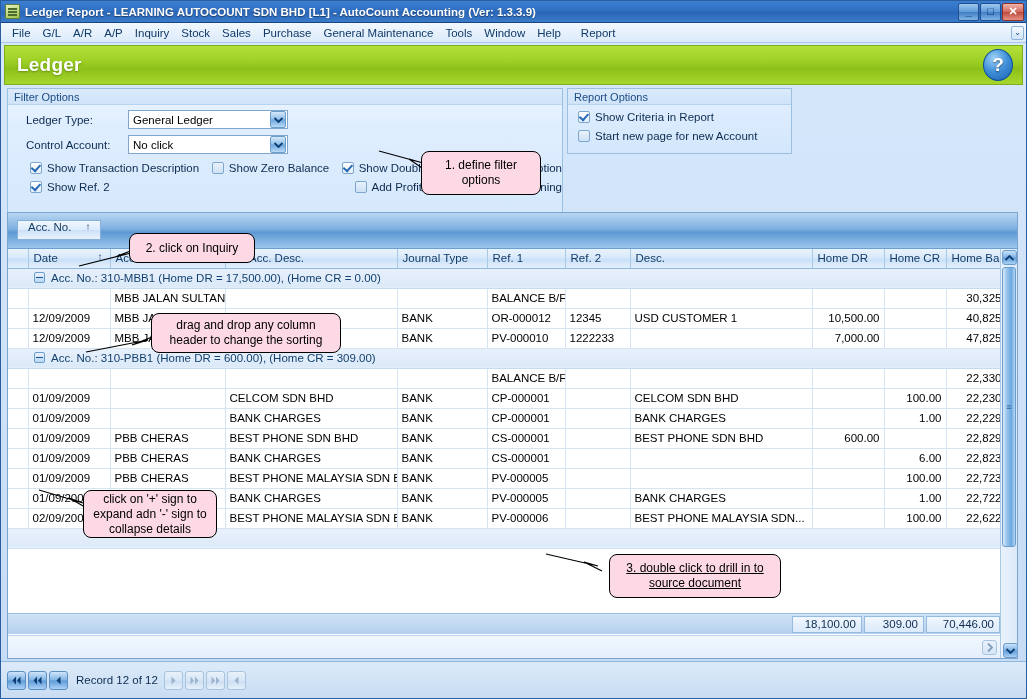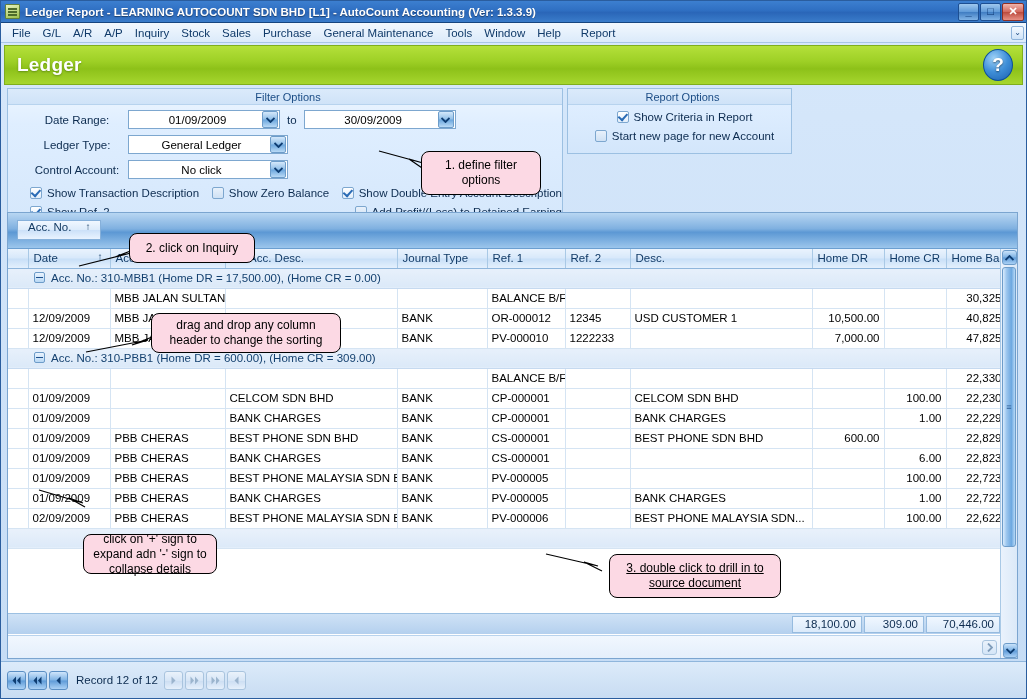--- a/index.html
+++ b/index.html
@@ -398,45 +398,25 @@
     <div class="sep-gap"></div>
     <div class="mi">Report</div>
     <div class="menu-chevron">⌄</div>
   </div>
 
   <div id="banner">
     <div class="banner-title">Ledger</div>
     <div id="help-btn">?</div>
   </div>
 
-  <div id="options-area" style="position:relative;height:240px;text-align:center;">
+  <div id="options-area" style="position:relative;height:240px;">
 
     <div class="groupbox" id="filter-options">
       <div class="gb-caption">Filter Options</div>
 
-      <div class="frow">
-        <div class="flabel">Date Range:</div>
-        <div class="combo combo-date">
-          <span class="cval">01/09/2009</span>
-          <span class="cbtn">
-            <svg width="9" height="6" viewBox="0 0 9 6">
-                <path d="M0.5 1 L4.5 5 L8.5 1" fill="none" stroke="#0e3d72" stroke-width="1.8"></path>
-              </svg>
-          </span>
-        </div>
-        <div class="to-label">to</div>
-        <div class="combo combo-date">
-          <span class="cval">30/09/2009</span>
-          <span class="cbtn">
-            <svg width="9" height="6" viewBox="0 0 9 6">
-                <path d="M0.5 1 L4.5 5 L8.5 1" fill="none" stroke="#0e3d72" stroke-width="1.8"></path>
-              </svg>
-          </span>
-        </div>
-      </div>
 
       <div class="frow">
         <div class="flabel">Ledger Type:</div>
         <div class="combo combo-wide">
           <span class="cval">General Ledger</span>
           <span class="cbtn">
             <svg width="9" height="6" viewBox="0 0 9 6">
                 <path d="M0.5 1 L4.5 5 L8.5 1" fill="none" stroke="#0e3d72" stroke-width="1.8"></path>
               </svg>
           </span>
@@ -803,21 +783,21 @@
         <path d="M0 18 L62 6 L46 11 L66 3" fill="none" stroke="#000" stroke-width="1.2"></path>
       </svg>
   </div>
   <div class="callout" style="left:150px;top:312px;width:190px;height:40px;">drag and drop any column header to change the sorting</div>
 
   <div class="callout-tail" style="left:38px;top:486px;width:62px;height:22px;">
     <svg width="62" height="22" viewBox="0 0 62 22">
         <path d="M0 3 L44 16 L30 11 L46 20" fill="none" stroke="#000" stroke-width="1.2"></path>
       </svg>
   </div>
-  <div class="callout" style="left:82px;top:489px;width:134px;height:40px;margin-top:44px;">click on '+' sign to expand adn '-' sign to collapse details</div>
+  <div class="callout" style="left:82px;top:489px;width:134px;height:48px;">click on '+' sign to expand adn '-' sign to collapse details</div>
 
   <div class="callout-tail" style="left:545px;top:551px;width:72px;height:22px;">
     <svg width="72" height="22" viewBox="0 0 72 22">
         <path d="M0 2 L52 14 L38 10 L56 19" fill="none" stroke="#000" stroke-width="1.2"></path>
       </svg>
   </div>
   <div class="callout" style="left:608px;top:553px;width:172px;height:44px;text-decoration:underline;">3. double click to drill in to source document</div>
 
 </div>
 

